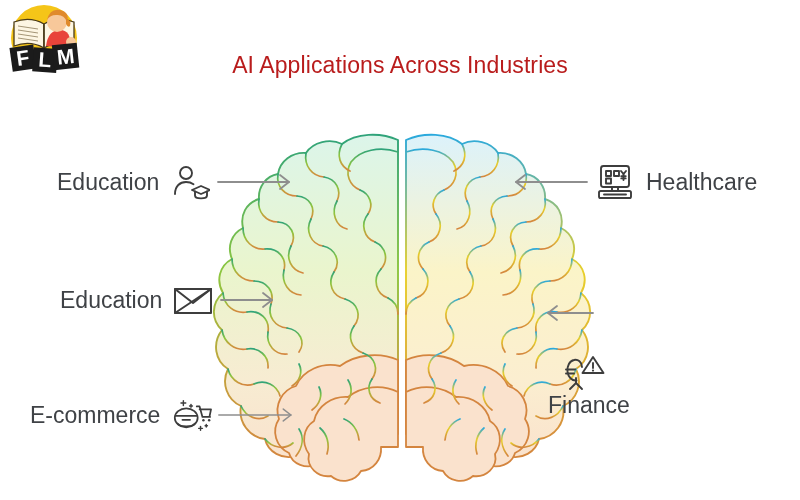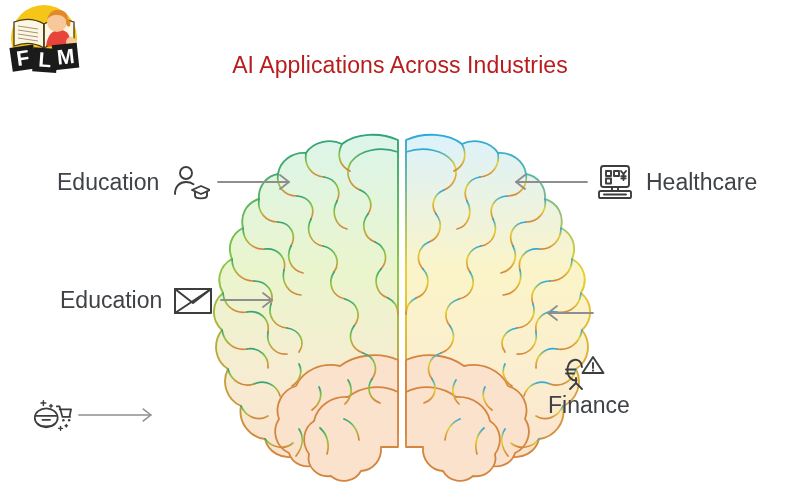--- a/index.html
+++ b/index.html
@@ -371,20 +371,21 @@
   </span>
   <span class="node-arrow">
     <svg class="icon-svg" width="58" height="22" viewBox="0 0 58 22" fill="none" stroke="#8e8e8e" stroke-width="1.8" stroke-linecap="round" stroke-linejoin="round">
       <line x1="1" y1="11" x2="52" y2="11"></line>
       <polyline points="43,4 52,11 43,18"></polyline>
     </svg>
   </span>
 </div>
 
 <div class="node left" id="node-ecommerce">
+  <span class="node-label">E-commerce</span>
   <span class="node-icon">
     <svg class="icon-svg" width="44" height="44" viewBox="0 0 44 44" fill="none" stroke="#3d3d3d" stroke-width="1.8" stroke-linecap="round" stroke-linejoin="round">
 
       <ellipse cx="17" cy="25" rx="12" ry="10"></ellipse>
       <path d="M6 23 L28 23"></path>
       <path d="M13 27 L21 27"></path>
       <path d="M8 31 C11 35 23 35 26 31"></path>
 
       <path d="M28 13 L31 13 L34 24 L42 24"></path>
       <path d="M31 16 L43 16 L41.5 23"></path>

